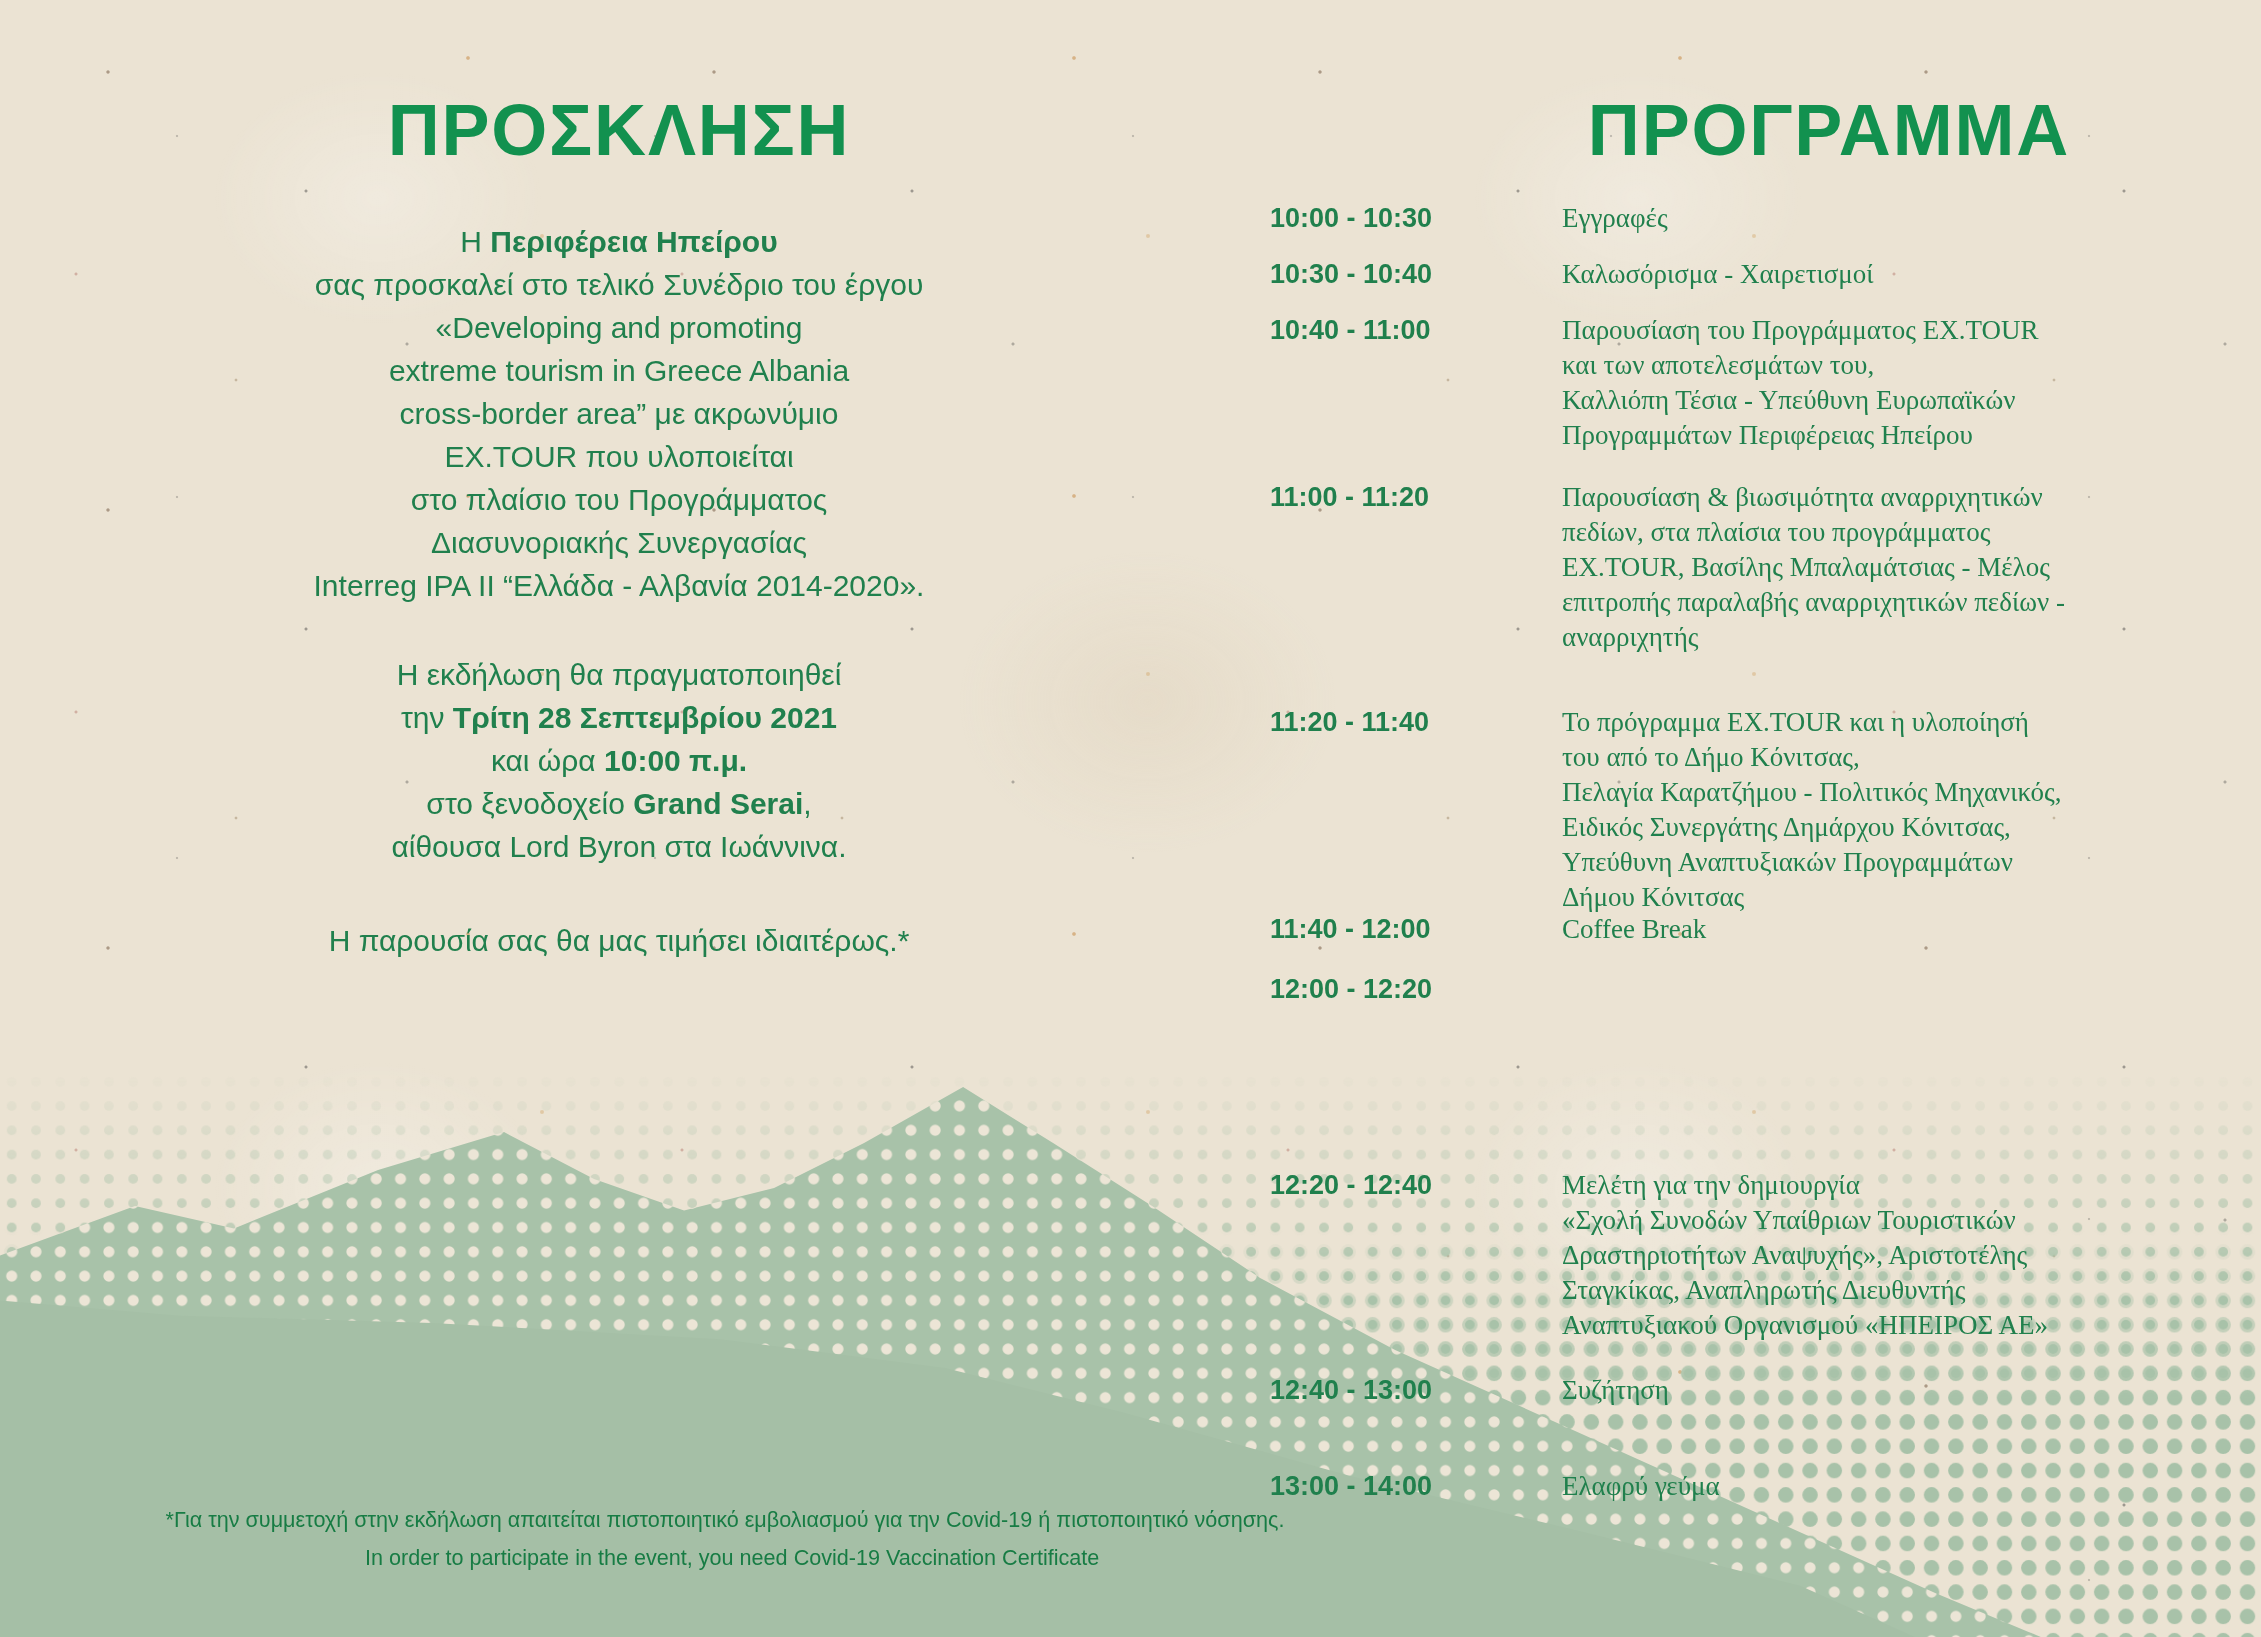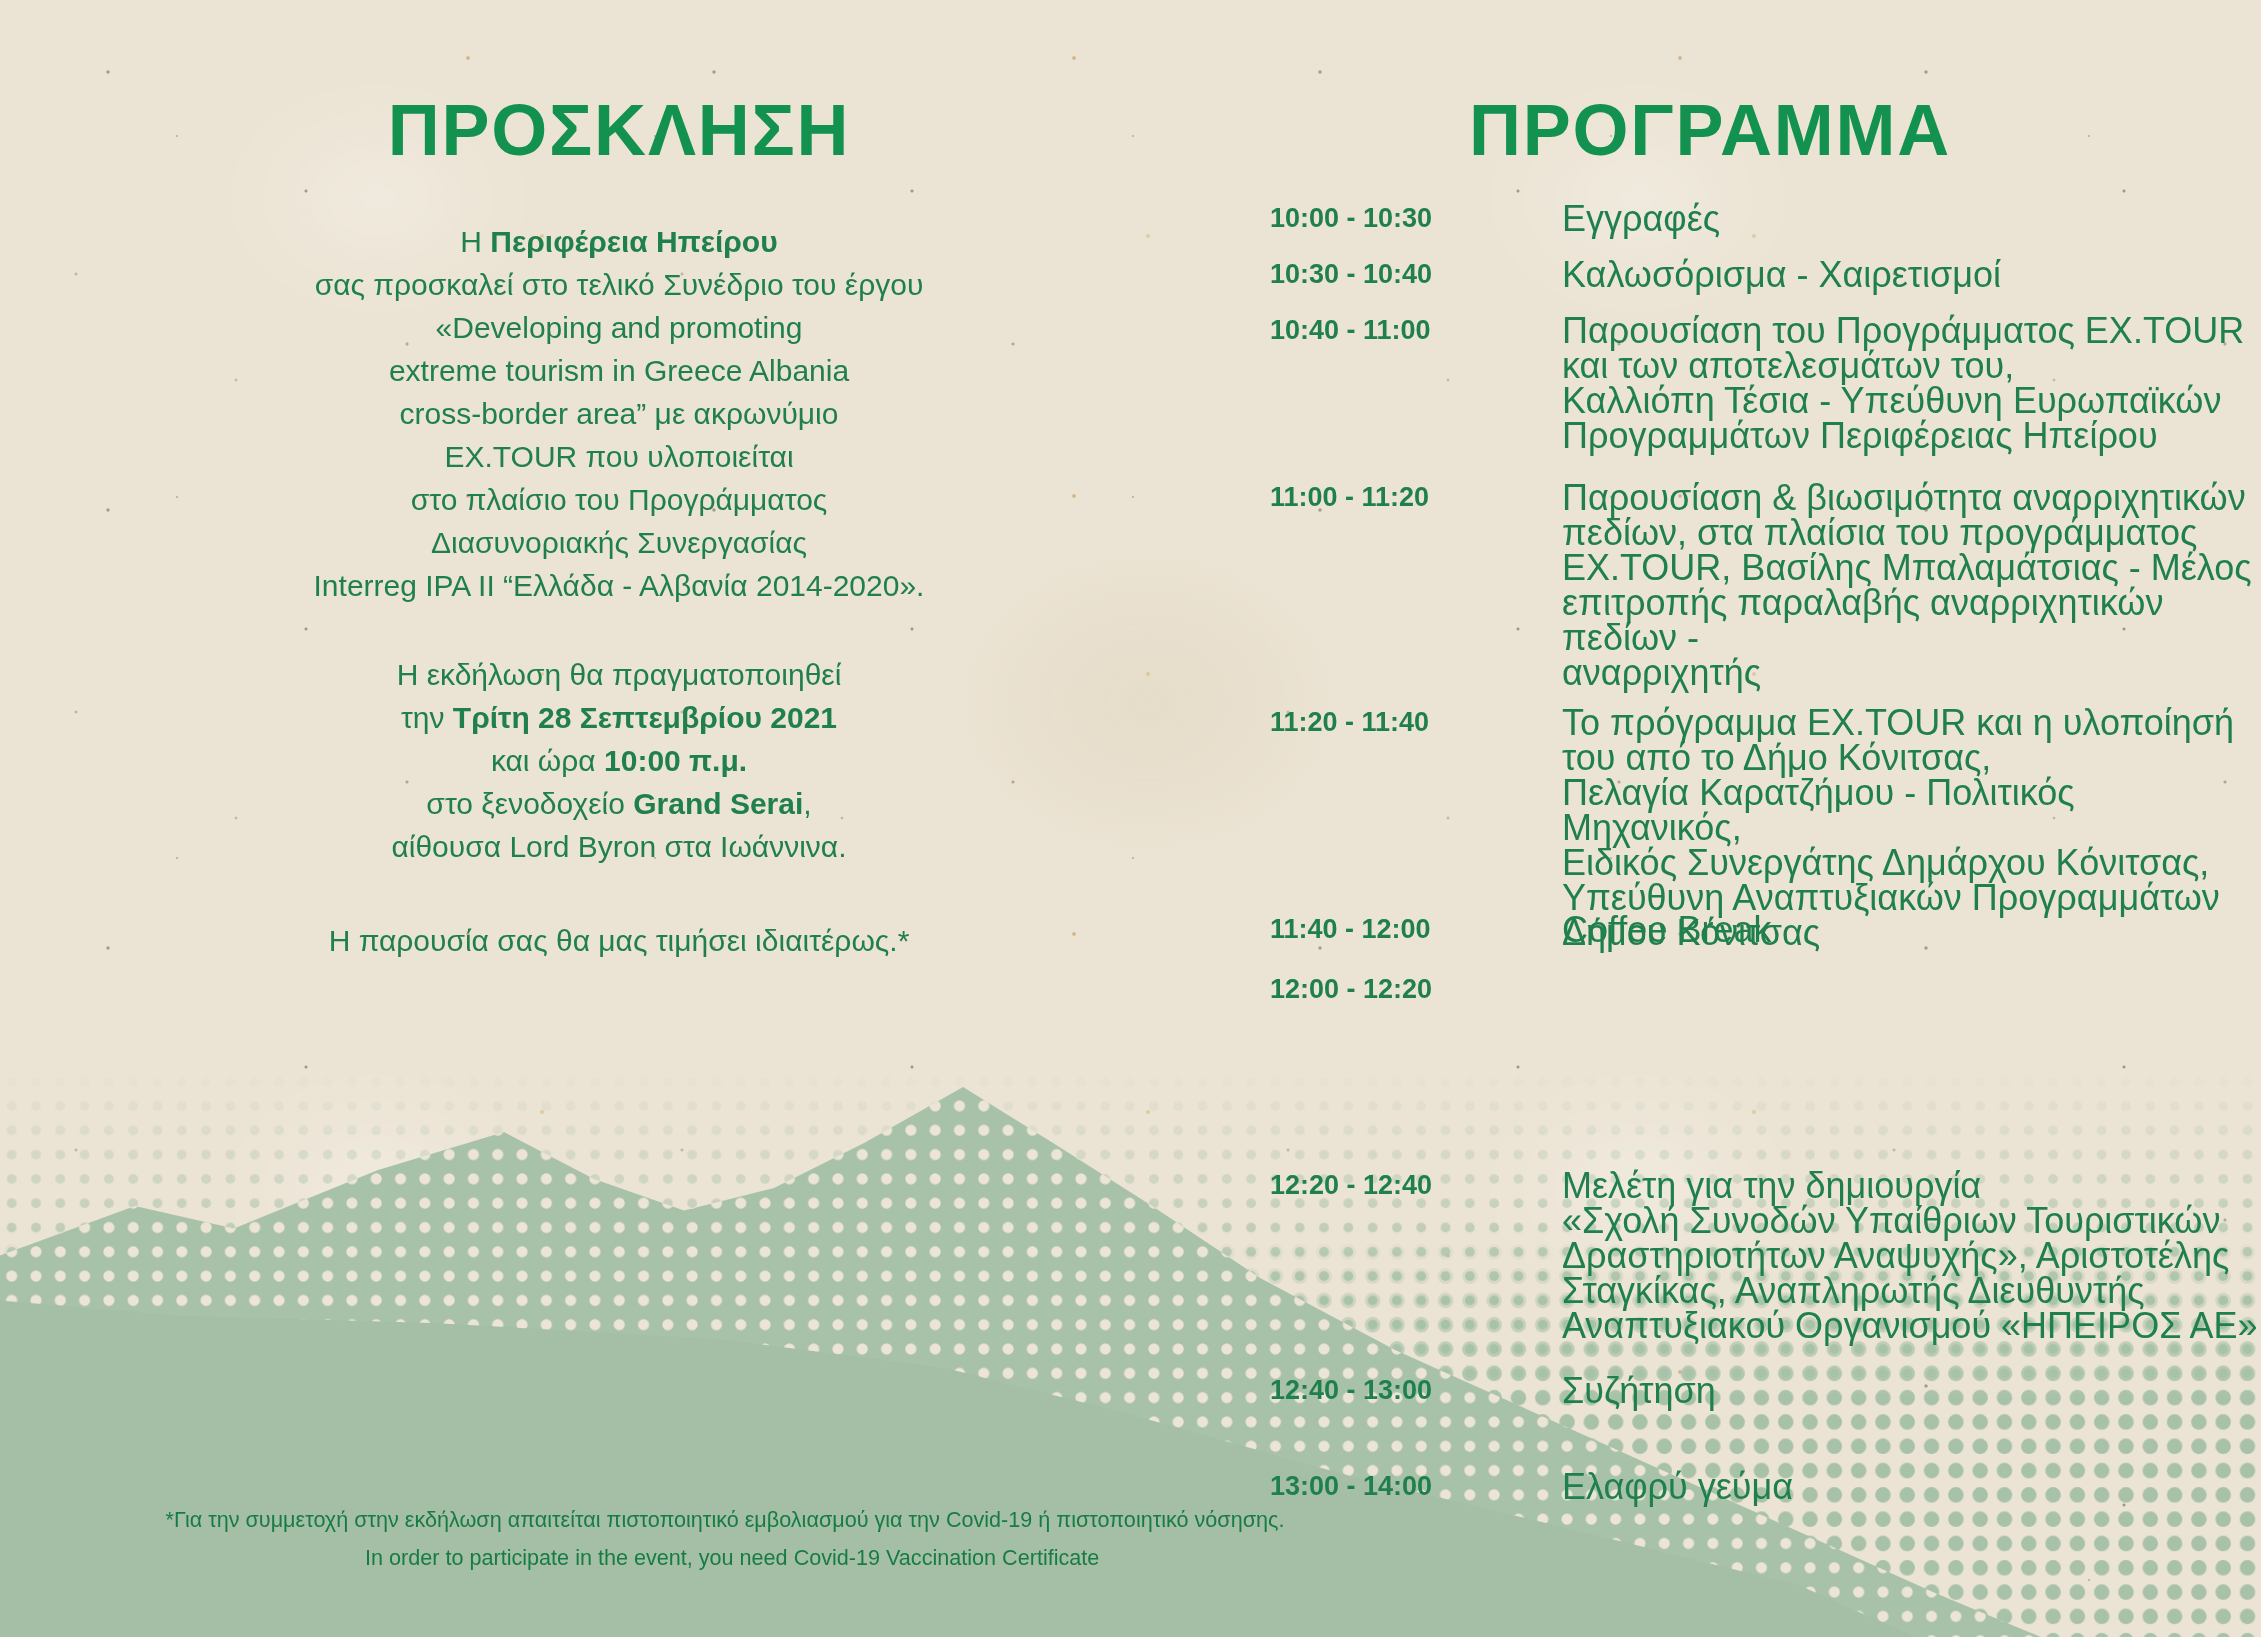--- a/index.html
+++ b/index.html
@@ -34,27 +34,27 @@
     position:absolute;left:0;top:92px;width:100%;
     font-size:72px;line-height:77px;font-weight:bold;letter-spacing:1.8px;
     color:#12914f;
   }
   .inv-p1{position:absolute;left:0;top:220px;width:100%;font-size:30px;line-height:43px;}
   .inv-p2{position:absolute;left:0;top:653px;width:100%;font-size:30px;line-height:43px;}
   .inv-p3{position:absolute;left:0;top:919px;width:100%;font-size:30px;line-height:43px;}
   .inv b{font-weight:bold;}
   
   .prg-title{
-    position:absolute;left:1350px;top:92px;width:720px;text-align:center;
+    position:absolute;left:1350px;top:92px;width:720px;text-align:right;
     font-size:72px;line-height:77px;font-weight:bold;letter-spacing:1.8px;
     color:#12914f;z-index:2;
   }
   .prow{position:absolute;left:1270px;width:990px;display:flex;align-items:flex-start;z-index:2;}
   .ptime{width:292px;flex:0 0 292px;font-weight:bold;font-size:27px;line-height:35px;}
-  .ptext{flex:1;font-size:36px;line-height:35px;}
+  .ptext{flex:1;font-size:27px;line-height:35px;font-family:Liberation Serif, serif;}
   
   .r0{top:201px;} .r1{top:257px;} .r2{top:313px;} .r3{top:480px;} .r4{top:678px;margin-top:27px;}
   .r5{top:912px;} .r6{top:972px;} .r7{top:1168px;} .r8{top:1373px;} .r9{top:1428px;margin-top:41px;}
   
   .footnote{position:absolute;left:95px;top:1501px;width:1260px;z-index:3;color:#177c44;font-size:21.6px;line-height:38px;text-align:center;}
   .footnote .fn2{padding-left:14.4px;}
 </style>
 </head>
 <body>
 

